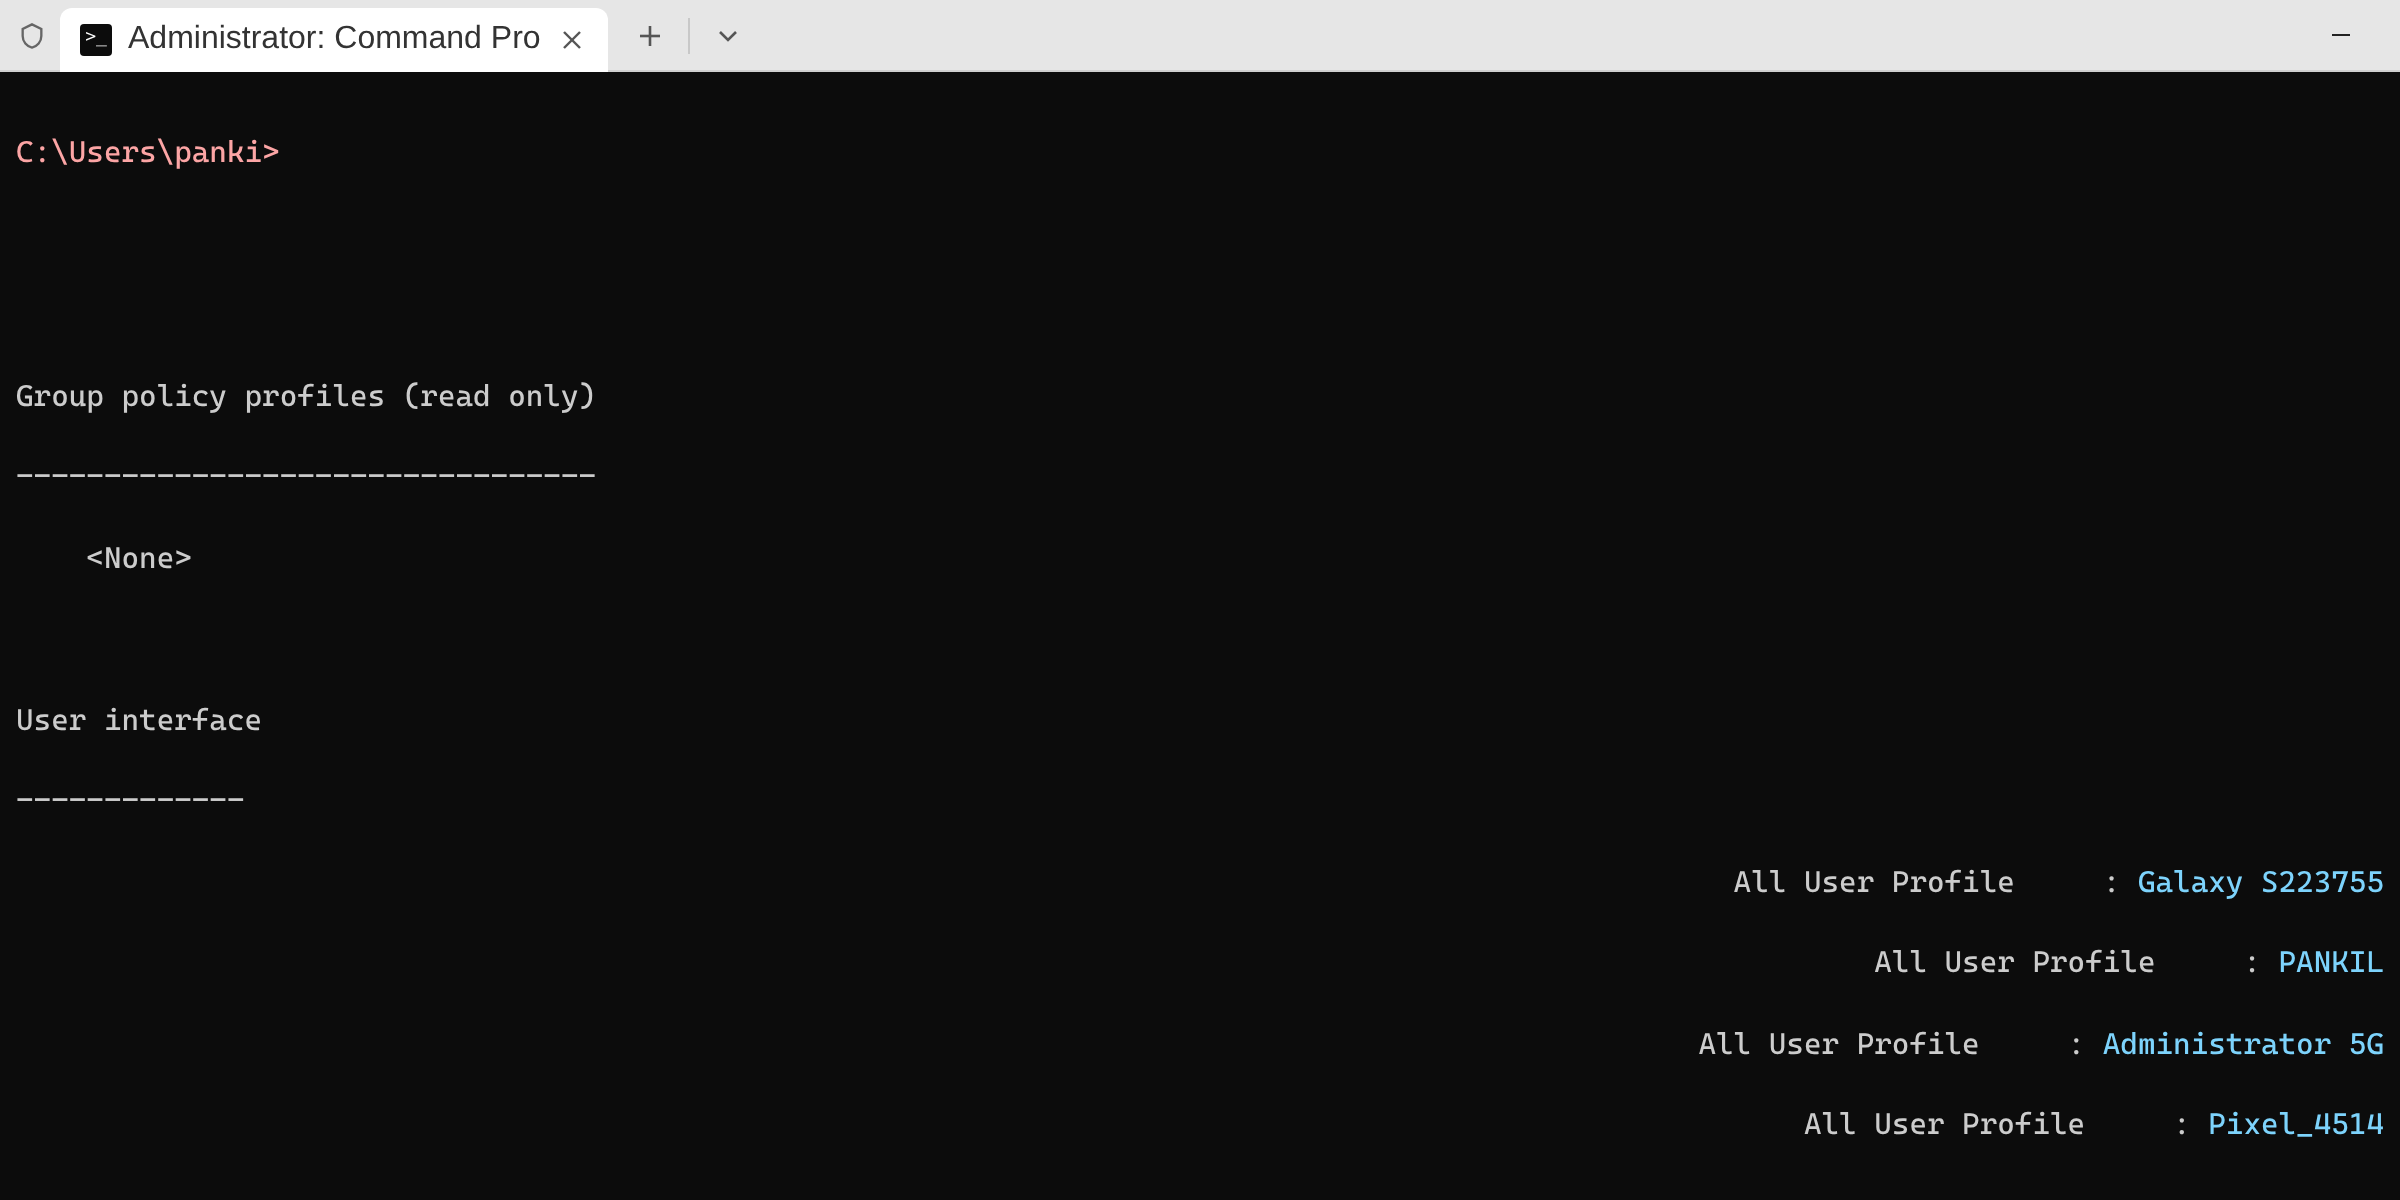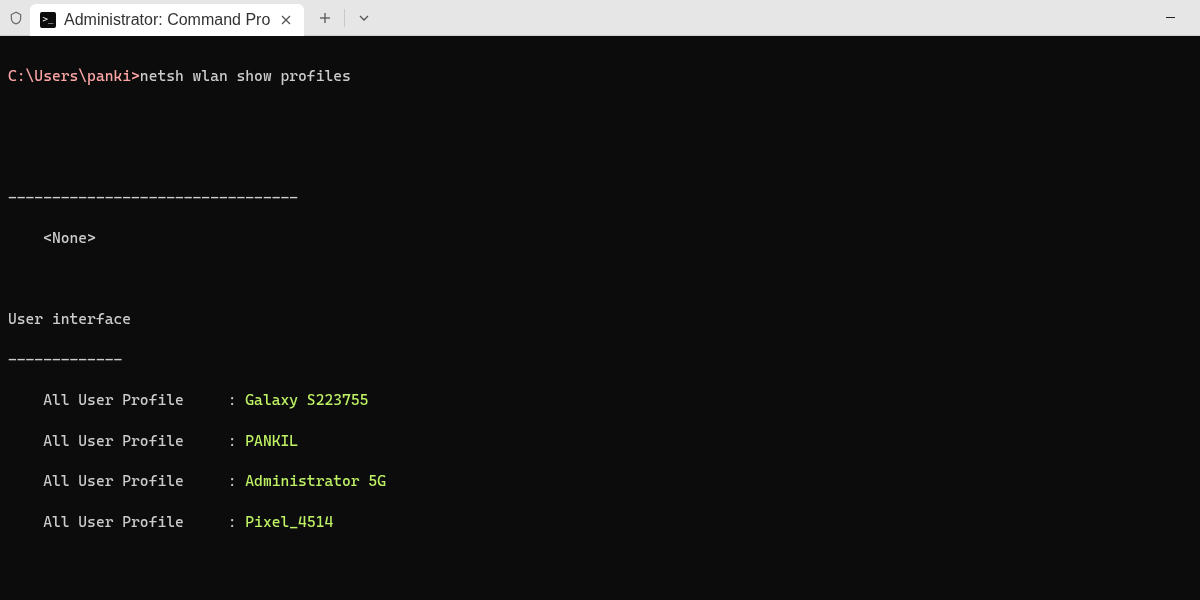--- a/index.html
+++ b/index.html
@@ -131,26 +131,27 @@
       color: #fca5a5;
     }
     .command {
       color: #cccccc;
     }
     .dash-line {
       color: #cccccc;
     }
     .profile-row {
       display: flex;
+      justify-content: flex-end;
     }
     .profile-label {
       color: #cccccc;
     }
     .profile-value {
-      color: #bef264;
+      color: #7dd3fc;
     }
   </style>
 </head>
 <body>
 
 <div class="titlebar">
   <div class="shield-icon">
     <svg viewBox="0 0 24 24" fill="none" stroke="#666" stroke-width="2">
       <path d="M12 2 L4 6 L4 12 C4 17 7.5 21 12 22 C16.5 21 20 17 20 12 L20 6 Z"></path>
     </svg>
@@ -184,23 +185,24 @@
   <div class="window-controls">
     <div class="win-btn">
       <svg width="11" height="11" viewBox="0 0 11 11">
           <line x1="1" y1="5.5" x2="10" y2="5.5" stroke="#222" stroke-width="1"></line>
         </svg>
     </div>
   </div>
 </div>
 
 <div class="terminal">
-<div class="prompt-line"><span class="prompt">C:\Users\panki&gt;</span><span class="command">netsh wlan show profiles</span></div>
+<div class="prompt-line"><span class="prompt">C:\Users\panki&gt;</span></div>
 <div> </div>
 <div> </div>
+<div>Group policy profiles (read only)</div>
 <div class="dash-line">---------------------------------</div>
 <div>    &lt;None&gt;</div>
 <div> </div>
 <div>User interface</div>
 <div class="dash-line">-------------</div>
 <div class="profile-row"><span class="profile-label">    All User Profile     : </span><span class="profile-value">Galaxy S223755</span></div>
 <div class="profile-row"><span class="profile-label">    All User Profile     : </span><span class="profile-value">PANKIL</span></div>
 <div class="profile-row"><span class="profile-label">    All User Profile     : </span><span class="profile-value">Administrator 5G</span></div>
 <div class="profile-row"><span class="profile-label">    All User Profile     : </span><span class="profile-value">Pixel_4514</span></div>
 

